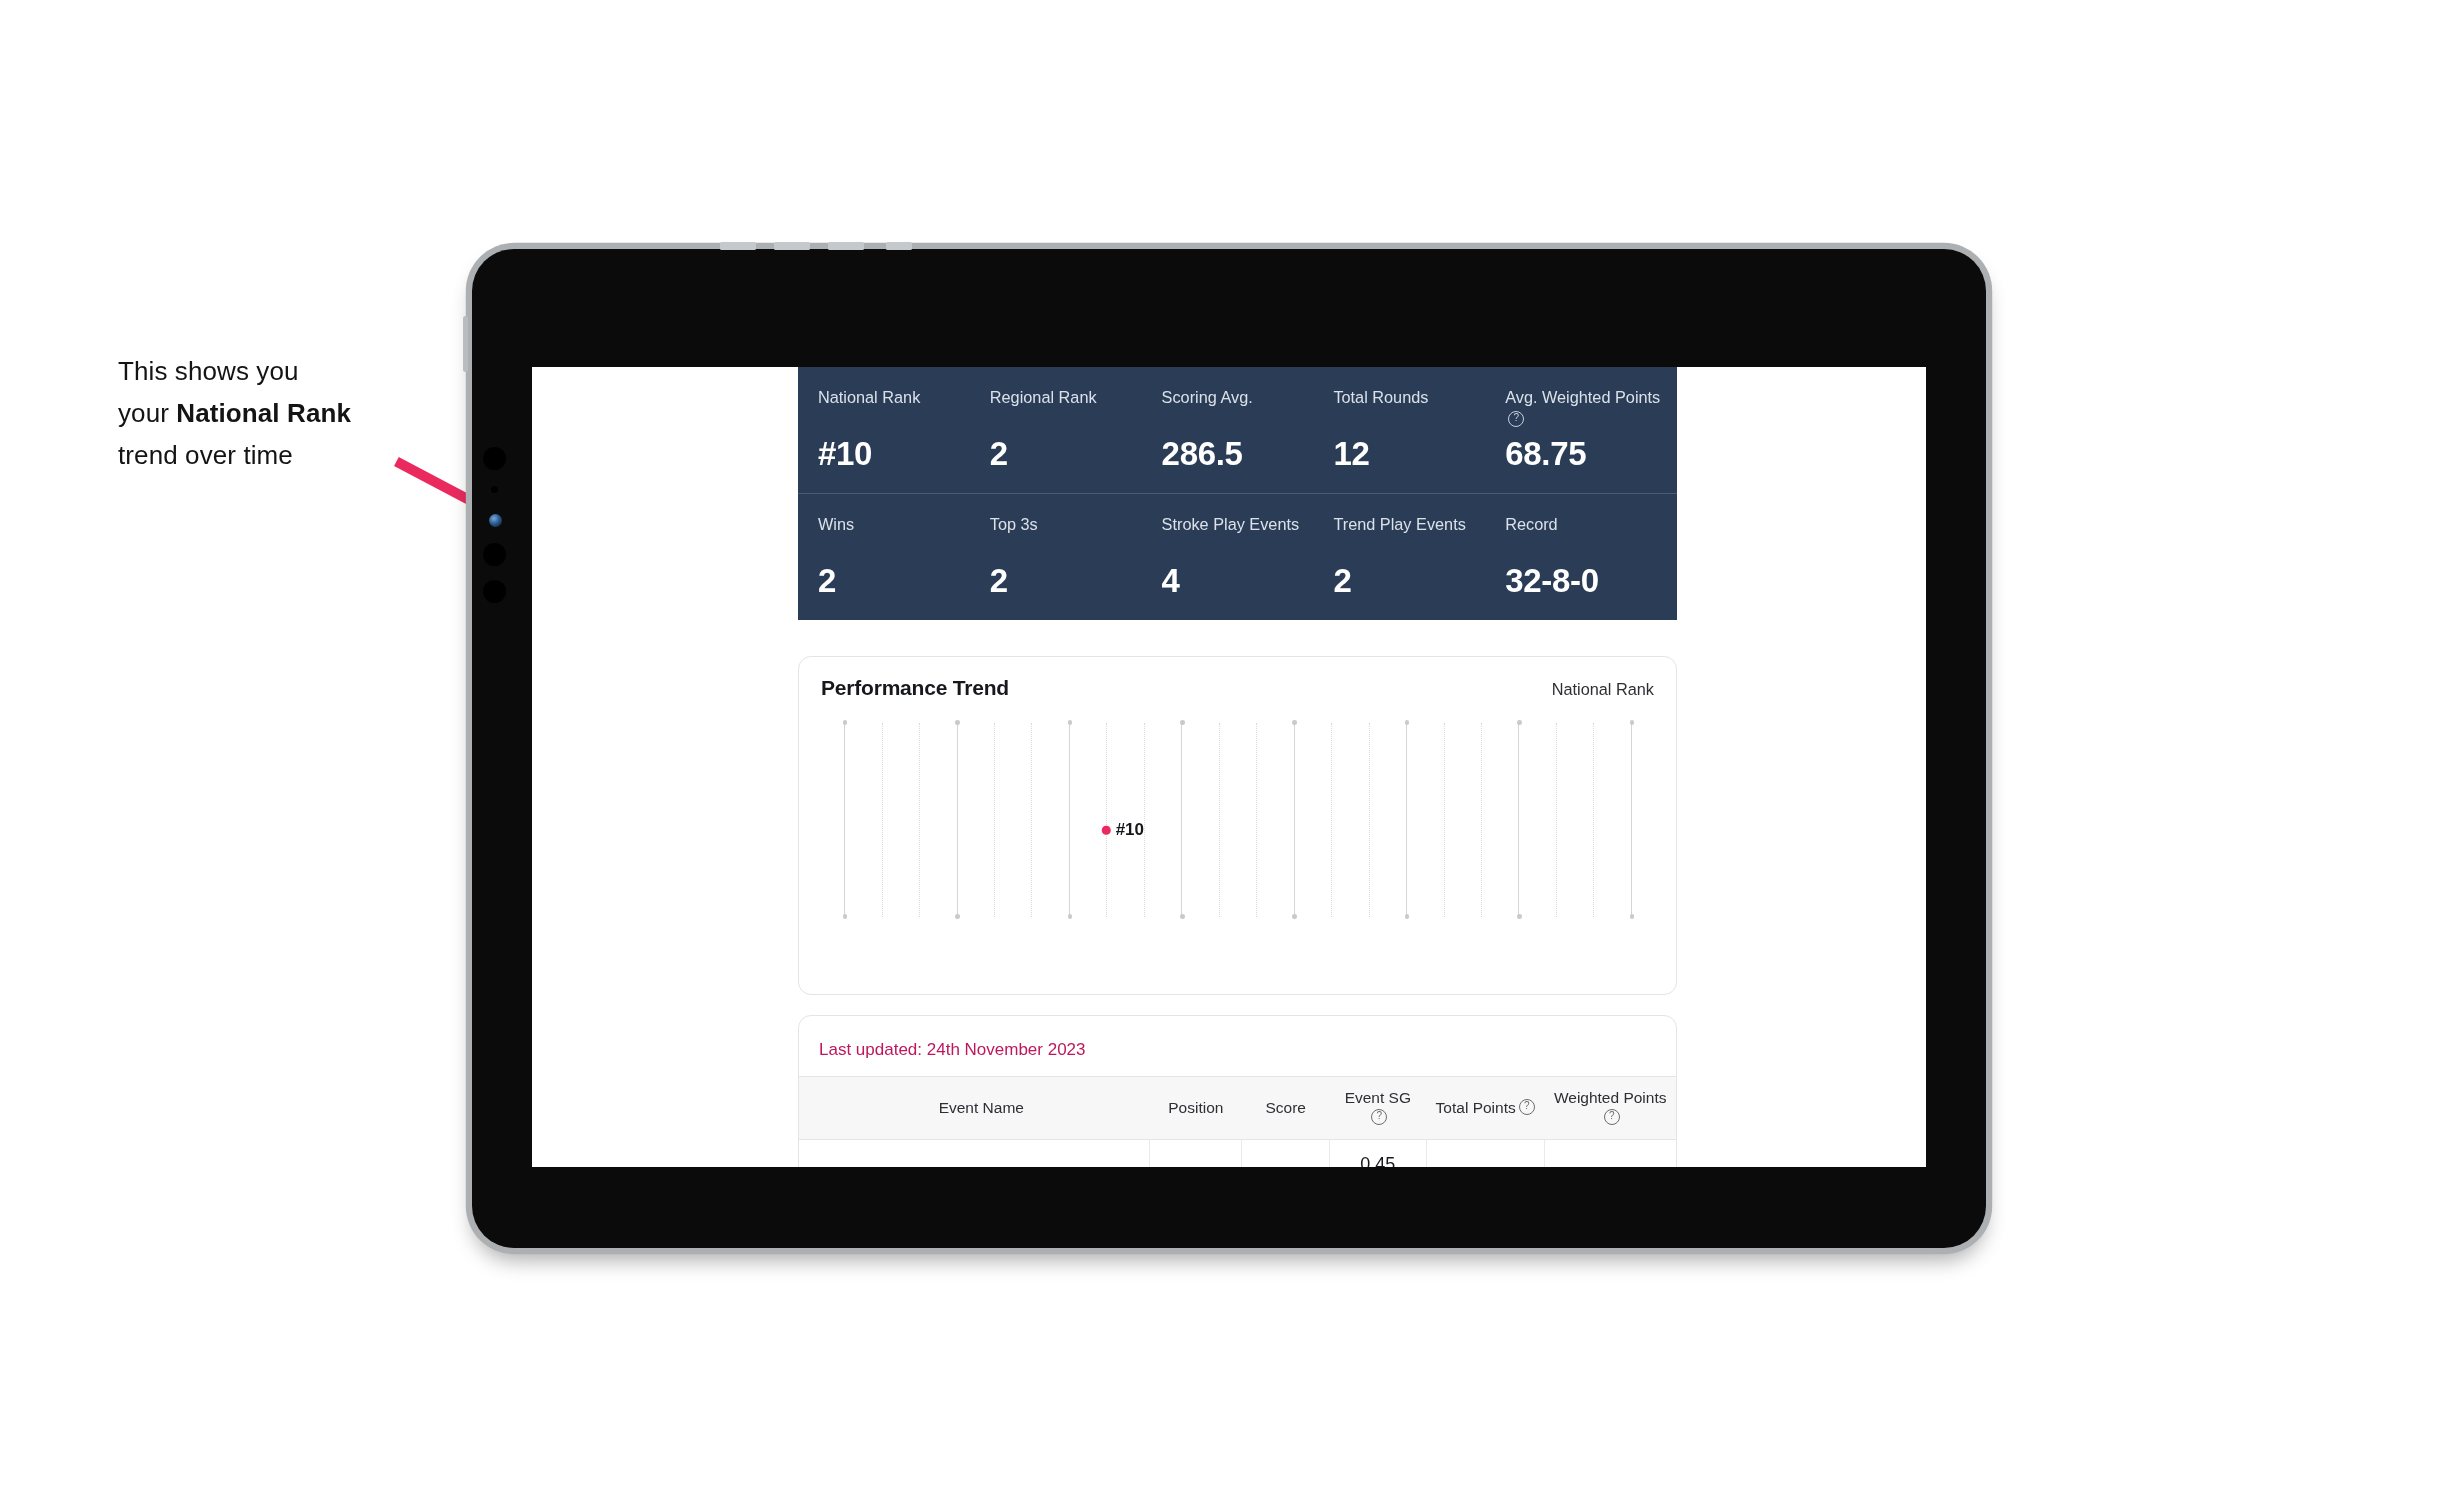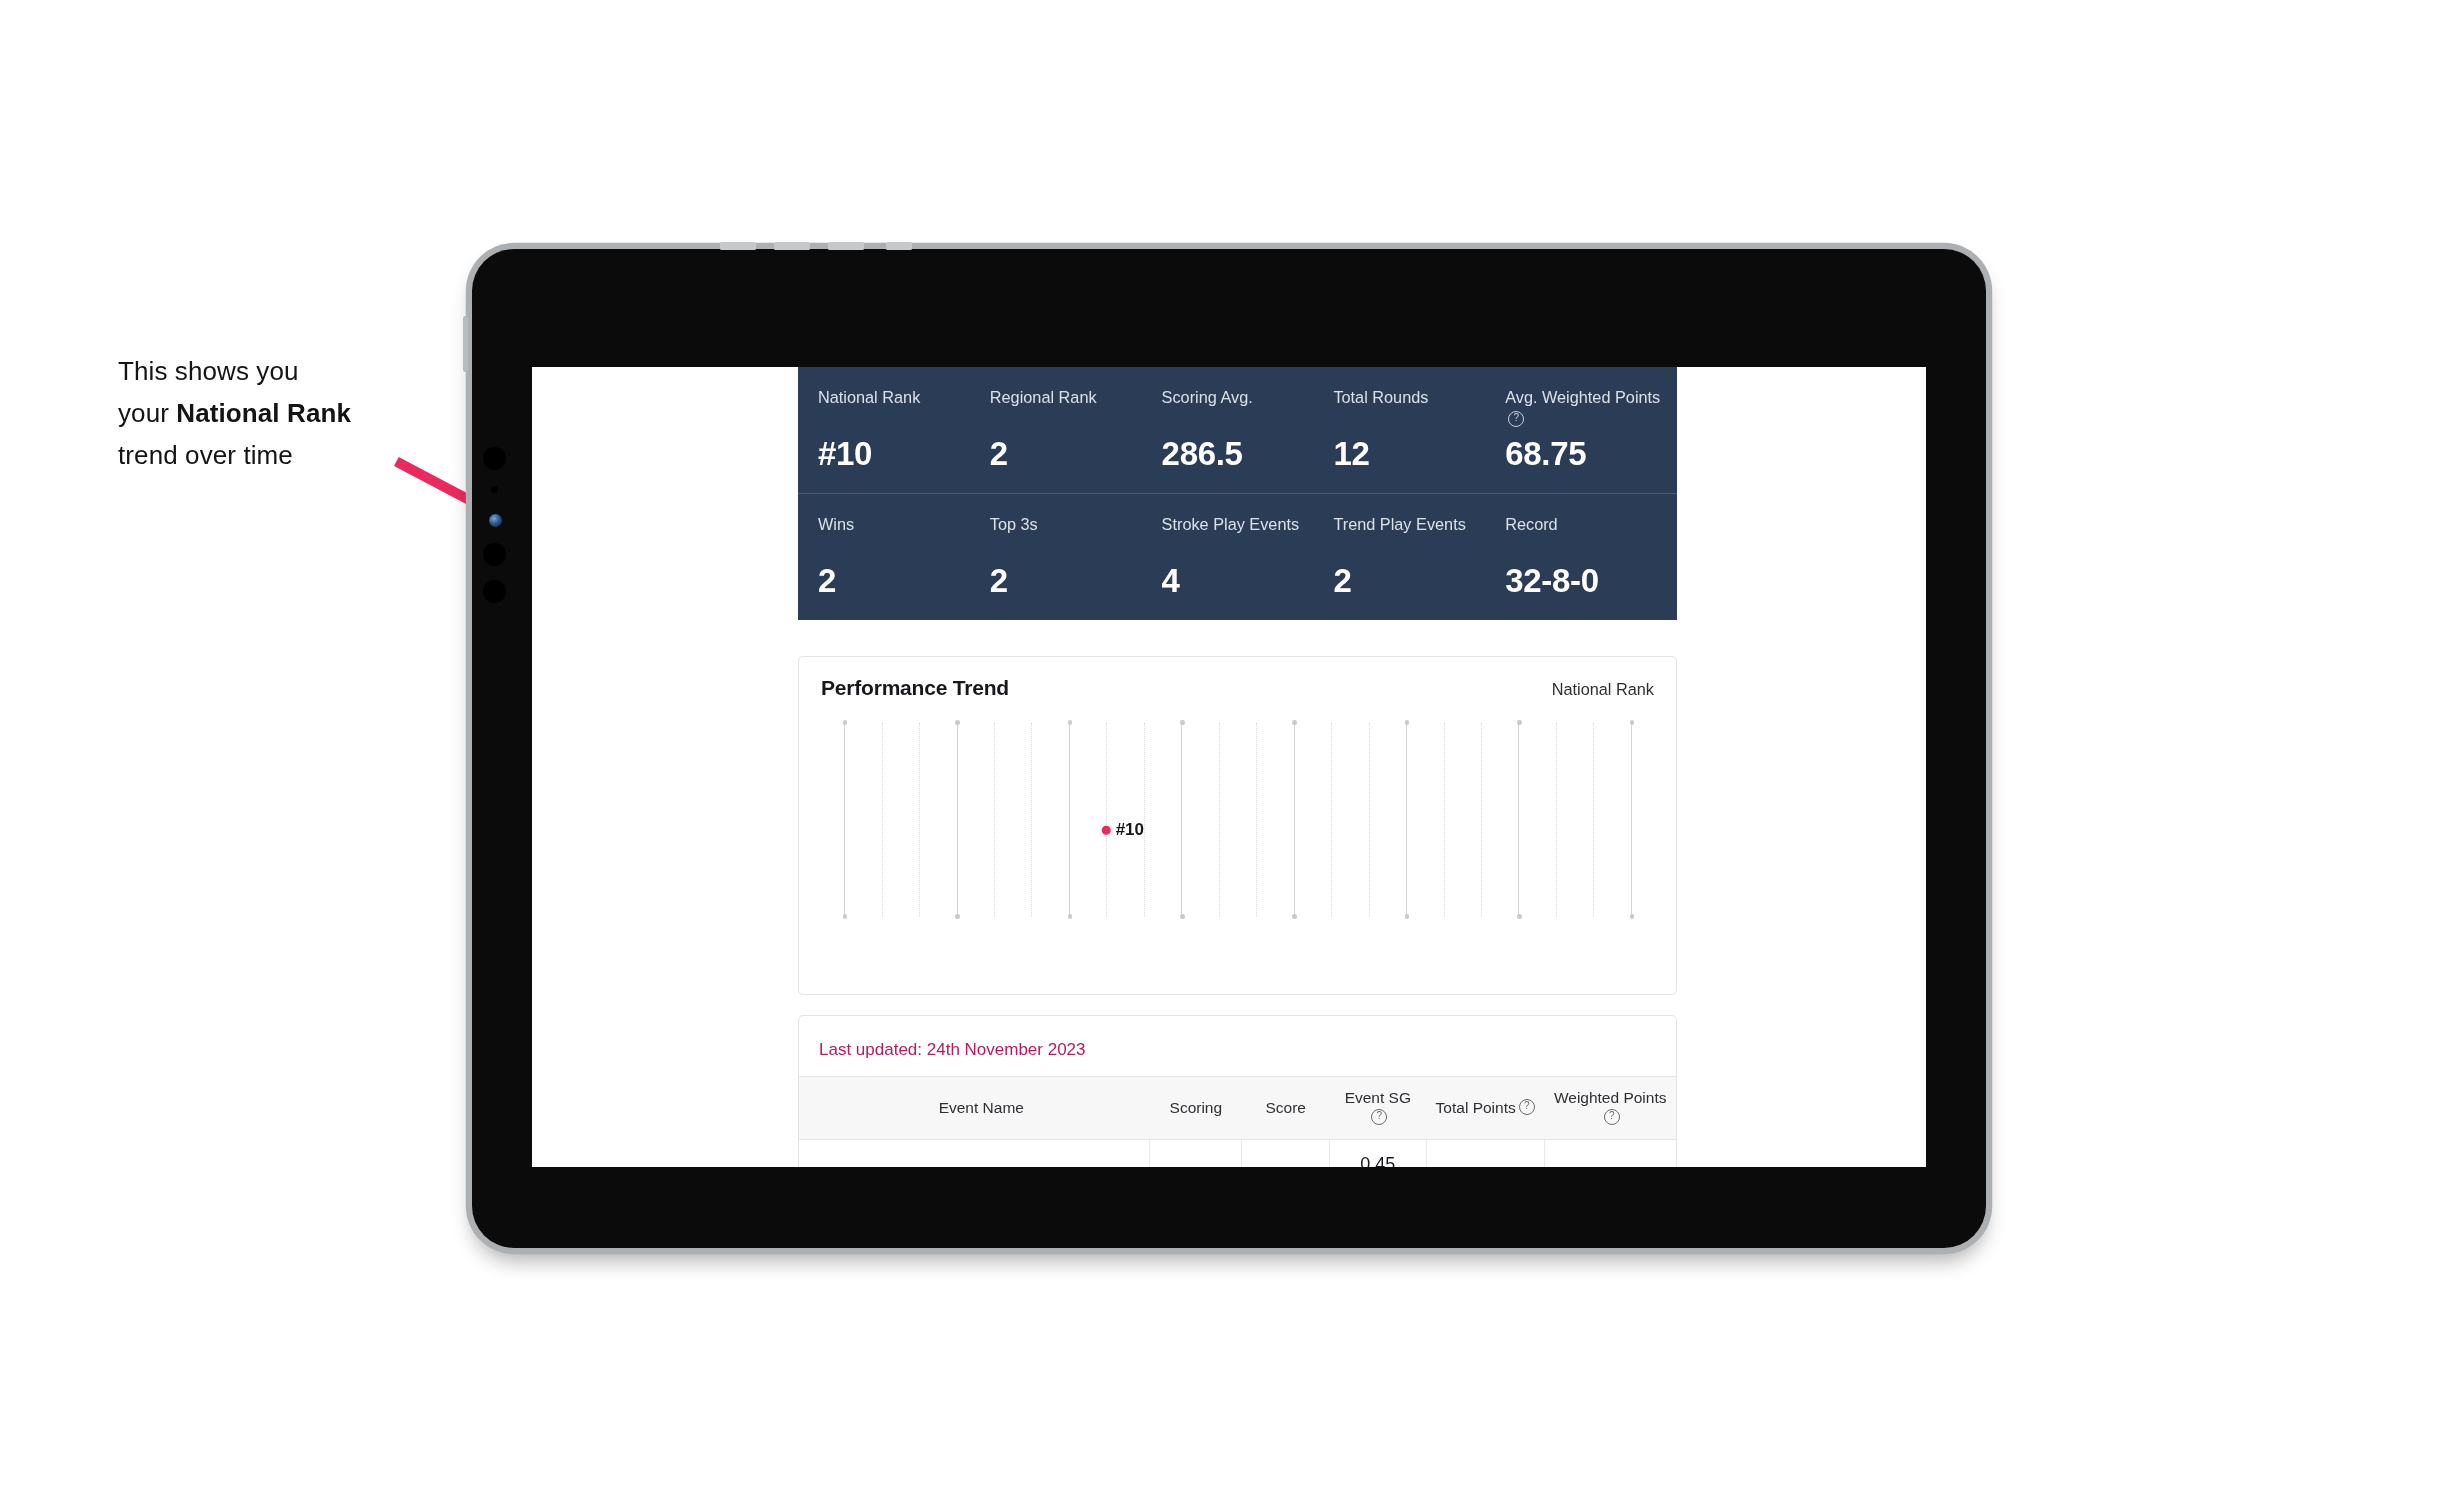--- a/index.html
+++ b/index.html
@@ -151,21 +151,21 @@
   .qmark.dark { border-color: #6d6d6d; }
   .qmark.dark::after { color: #6d6d6d; }
 
   
   .card {
     position: absolute;
     left: 266px;
     width: 879px;
     background: #ffffff;
     border: 0.8px solid #e3e4e6;
-    border-radius: 5px;
+    border-radius: 13px;
     box-sizing: border-box;
   }
 
   
   #chart-card { top: 289px; height: 339px; }
   #chart-head {
     display: flex;
     justify-content: space-between;
     align-items: baseline;
     padding: 18.6px 22px 0 22px;
@@ -429,21 +429,21 @@
             <col style="width:40.0%">
             <col style="width:10.5%">
             <col style="width:10.0%">
             <col style="width:11.0%">
             <col style="width:13.5%">
             <col style="width:15.0%">
           </colgroup>
           <thead>
             <tr>
               <th class="left"><span>Event Name</span></th>
-              <th class="ctr"><span>Scoring</span></th>
+              <th class="ctr"><span>Position</span></th>
               <th class="ctr"><span>Score</span></th>
               <th class="ctr"><span>Event SG</span><span class="qmark dark"></span></th>
               <th class="ctr"><span>Total Points</span><span class="qmark dark"></span></th>
               <th class="ctr"><span>Weighted Points</span><span class="qmark dark"></span></th>
             </tr>
           </thead>
           <tbody>
             <tr>
               <td class="namecell">
                 

